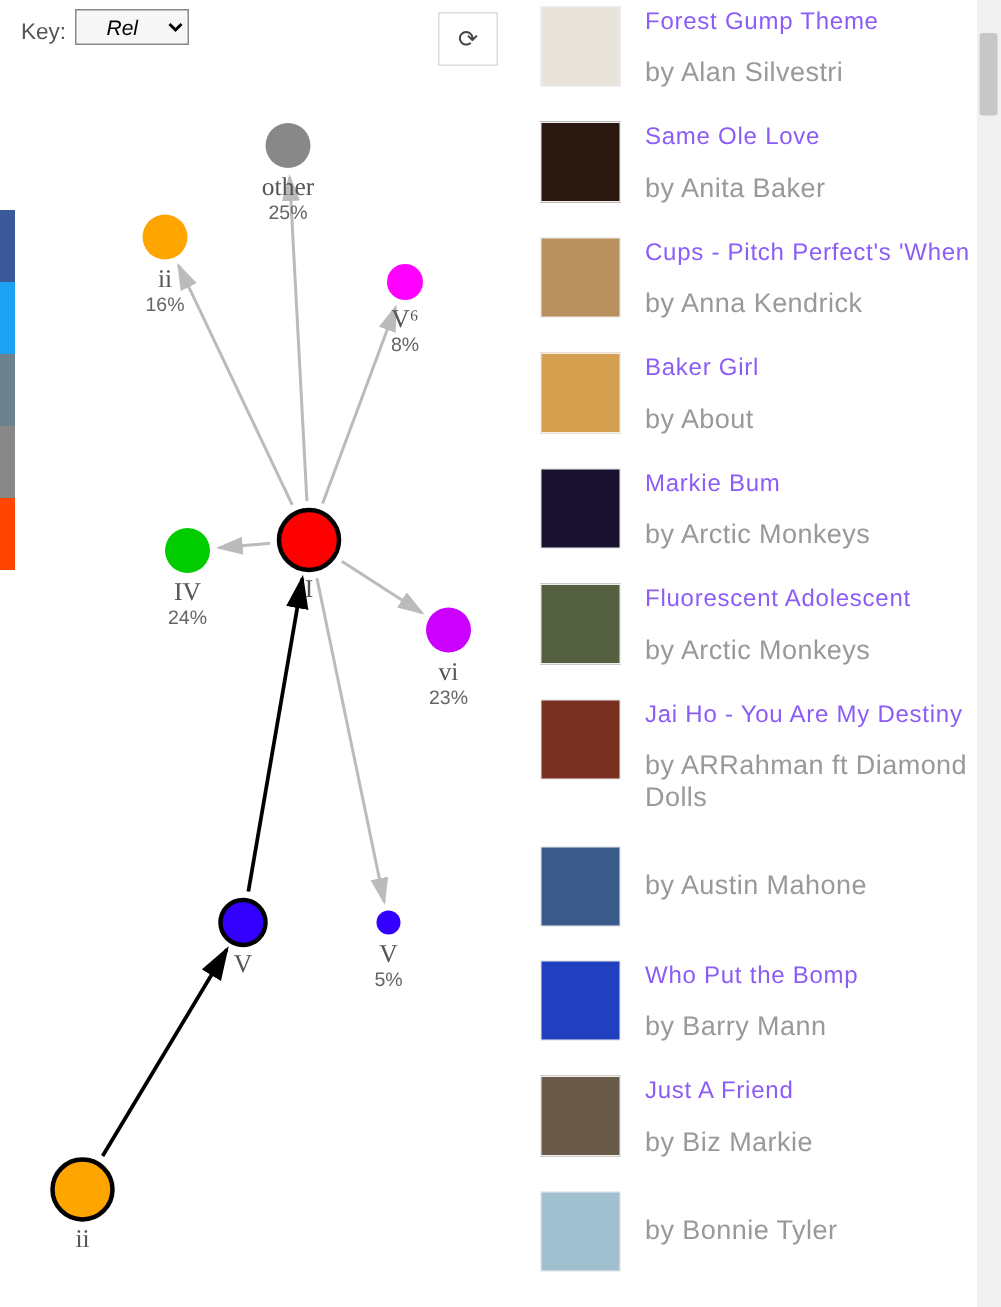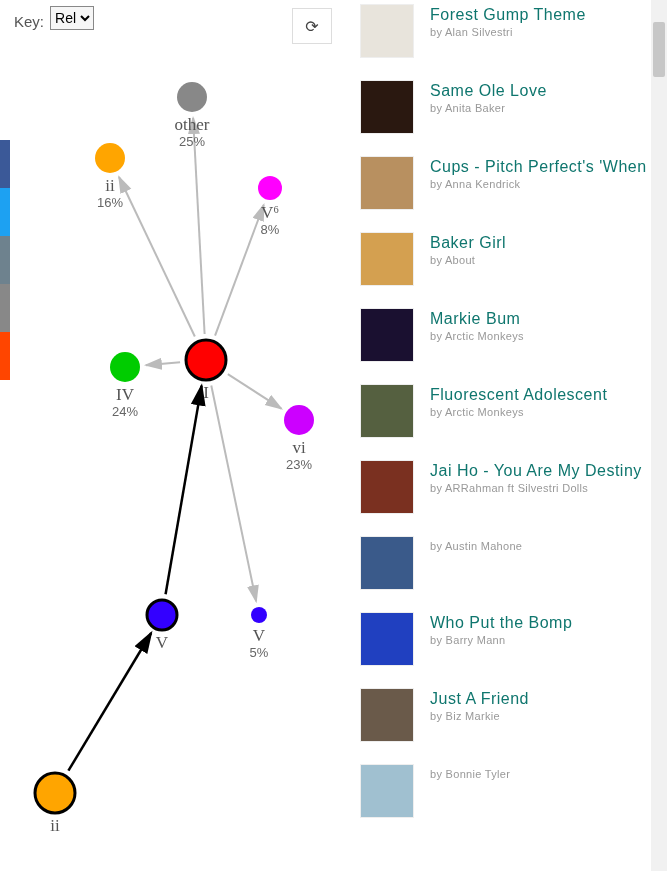--- a/index.html
+++ b/index.html
@@ -27,23 +27,24 @@
   top: 6px;
   left: 14px;
   display: flex;
   align-items: flex-end;
   gap: 6px;
   font-size: 15px;
   color: #555;
 }
 .key-control select {
   font-size: 14px;
-  padding: 2px 0;
+  padding: 2px 16px;
   border: 1px solid #888;
   background: #f6f6f6;
+  font-style: italic;
 }
 .refresh-btn {
   position: absolute;
   top: 8px;
   right: 28px;
   width: 40px;
   height: 36px;
   border: 1px solid #ddd;
   background: #fff;
   display: flex;
@@ -97,33 +98,33 @@
   width: 54px;
   height: 54px;
   flex-shrink: 0;
   background: #777;
   border: 1px solid #eee;
 }
 .song-info {
   padding-top: 2px;
 }
 .song-title {
-  color: #0f766e;
+  color: #8b5cf6;
   font-size: 16px;
   font-weight: 400;
   letter-spacing: 0.5px;
   white-space: nowrap;
   overflow: hidden;
   text-overflow: clip;
 }
 .song-artist {
   color: #999;
-  font-size: 11px;
+  font-size: 18px;
   letter-spacing: 0.3px;
-  margin-top: 2px;
+  margin-top: 14px;
 }
 .scrollbar {
   position: absolute;
   right: 0;
   top: 0;
   width: 16px;
   height: 100%;
   background: #f1f1f1;
 }
 .scrollbar-thumb {
@@ -238,21 +239,21 @@
         <div class="thumb" style="background: rgb(85, 96, 64);"></div>
         <div class="song-info">
           <div class="song-title">Fluorescent Adolescent</div>
           <div class="song-artist">by Arctic Monkeys</div>
         </div>
       </div>
       <div class="song-row">
         <div class="thumb" style="background: rgb(122, 48, 32);"></div>
         <div class="song-info">
           <div class="song-title">Jai Ho - You Are My Destiny</div>
-          <div class="song-artist">by ARRahman ft Silvestri Dolls</div>
+          <div class="song-artist">by ARRahman ft Diamond Dolls</div>
         </div>
       </div>
       <div class="song-row">
         <div class="thumb" style="background: rgb(58, 90, 138);"></div>
         <div class="song-info">
           <div class="song-artist">by Austin Mahone</div>
         </div>
       </div>
       <div class="song-row">
         <div class="thumb" style="background: rgb(32, 64, 192);"></div>

